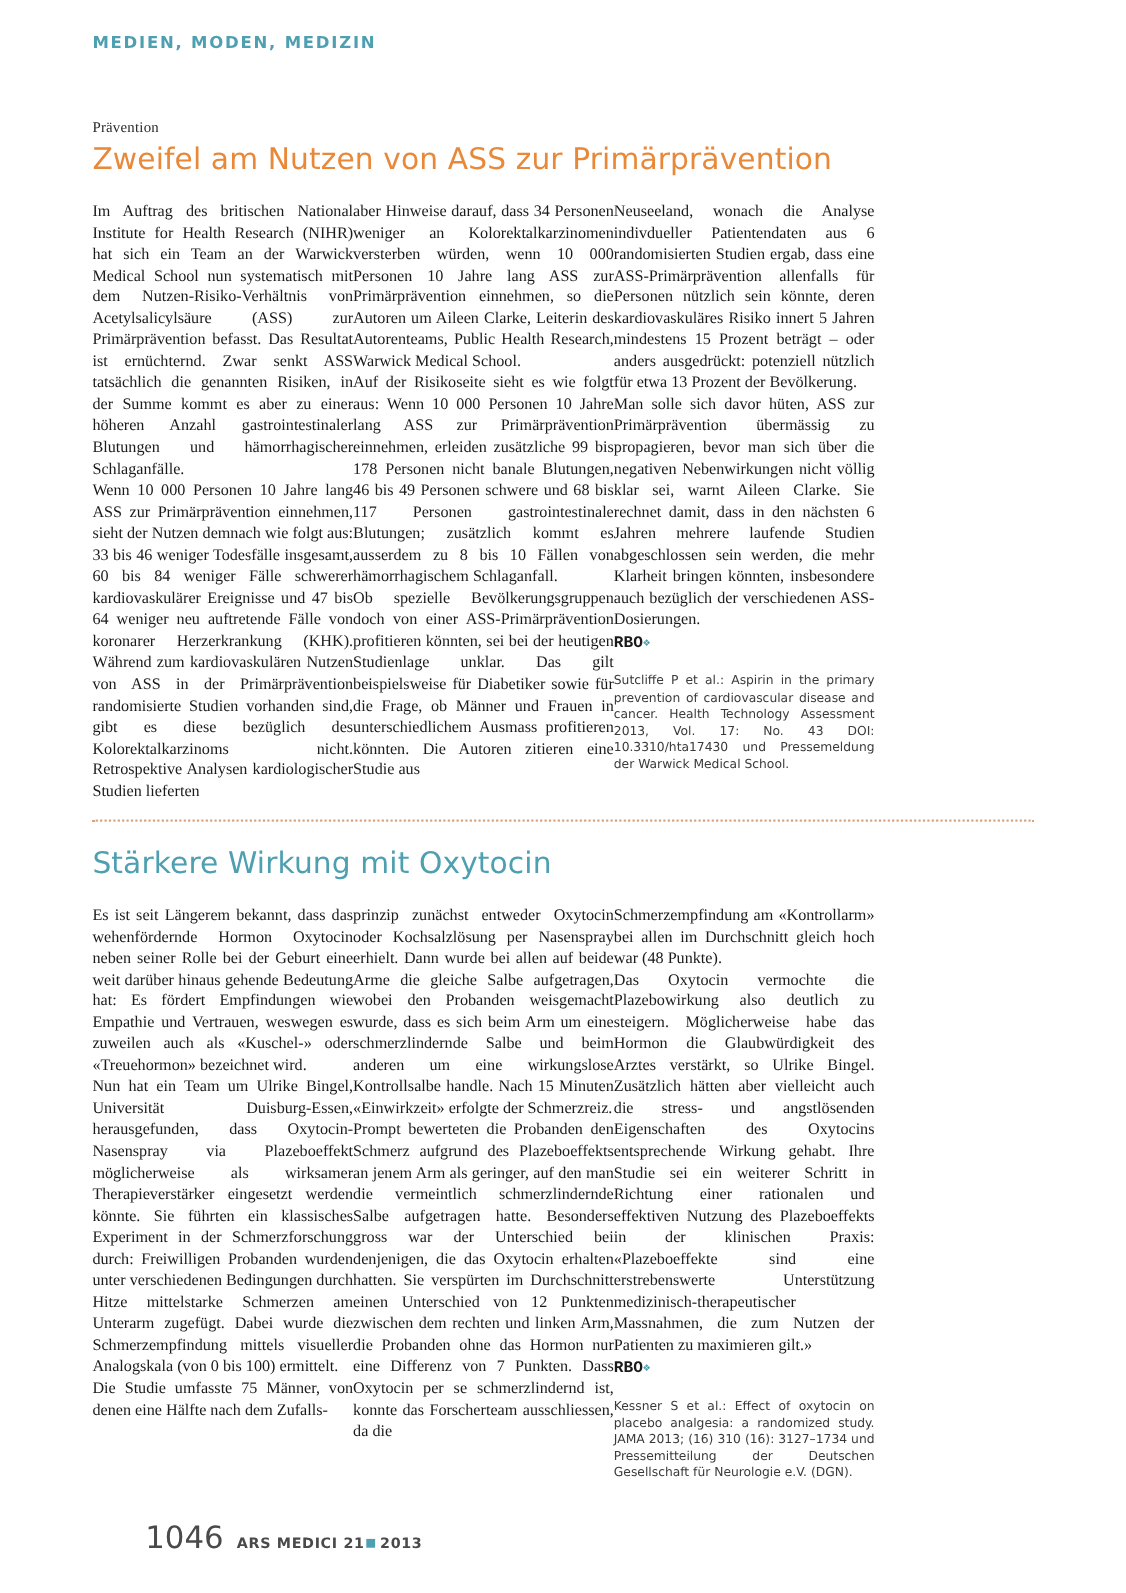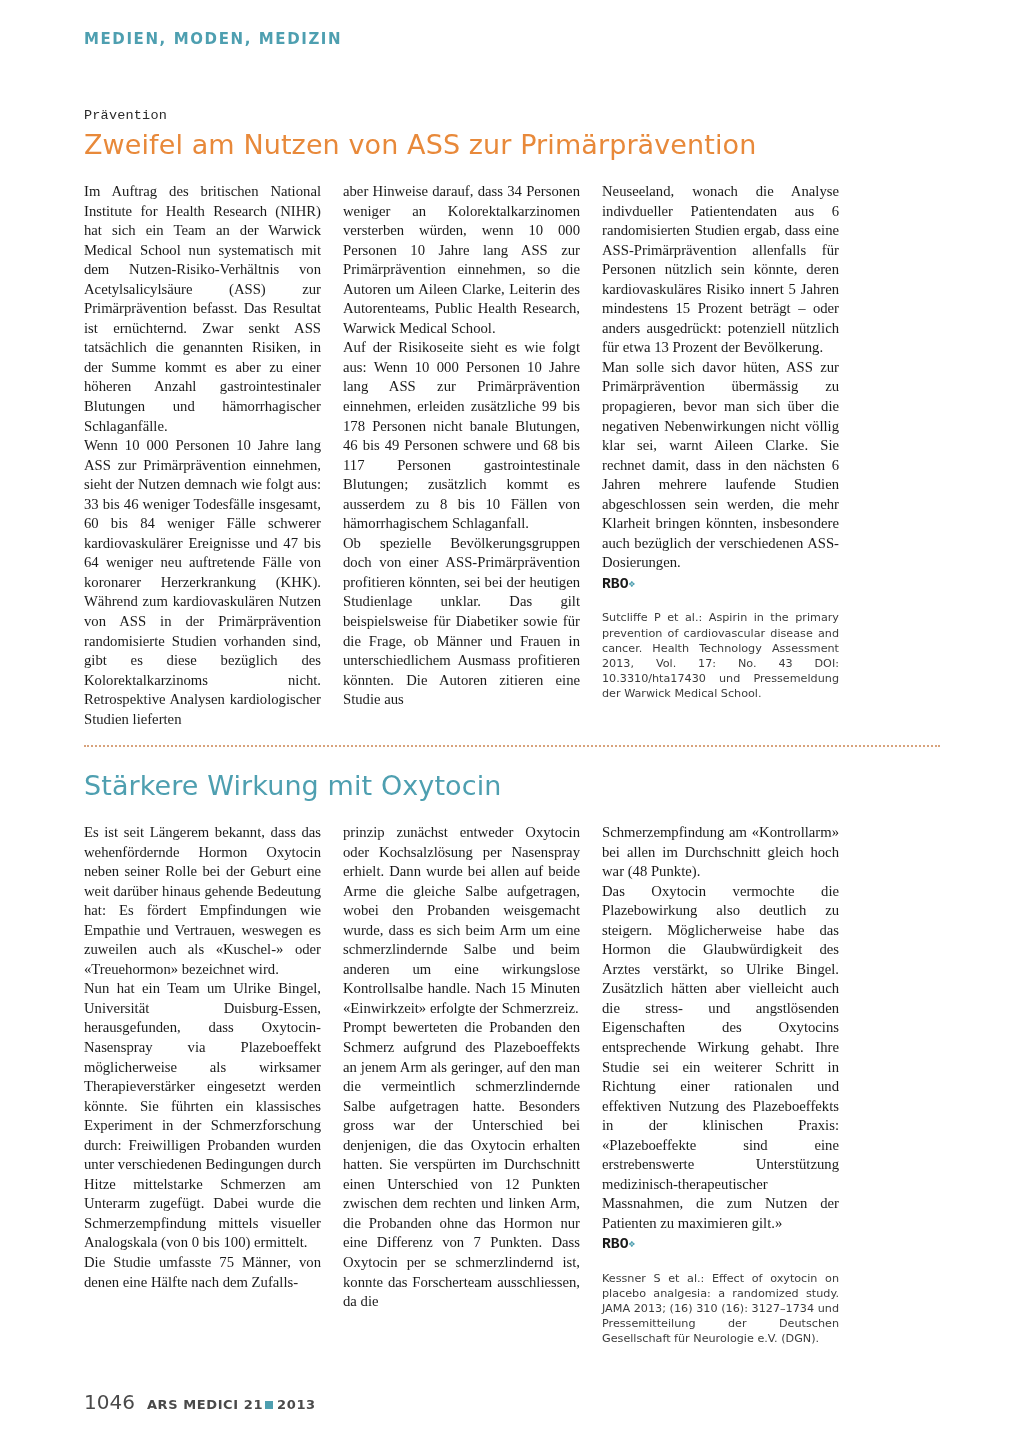--- a/index.html
+++ b/index.html
@@ -33,39 +33,38 @@
   }
   .article {
     position: absolute;
     left: 84px;
     width: 856px;
   }
   #article-1 { top: 108px; }
   #article-2 { top: 770px; }
 
   .kicker {
-    font-family: Liberation Mono, monospace;
+    font-family: Liberation Serif, serif;
     font-size: 13.5px;
     color: #2a2a2a;
     margin: 0 0 6px 0;
     letter-spacing: 0.2px;
   }
   .headline {
     font-family: "DejaVu Sans", sans-serif;
     font-size: 27px;
     font-weight: normal;
     color: #e8893a;
     margin: 0 0 22px 0;
     letter-spacing: 0.1px;
   }
   .headline.teal { color: #4e9fb0; }
 
   .columns {
     display: flex;
-    gap: 22px;
   }
   .col {
     width: 237px;
     flex: 0 0 237px;
   }
   .col p {
     margin: 0;
     font-size: 14.7px;
     line-height: 1.33;
     text-align: justify;
@@ -105,22 +104,23 @@
   .footer {
     position: absolute;
     left: 84px;
     bottom: 34px;
     display: flex;
     align-items: baseline;
     gap: 12px;
   }
   .folio {
     font-family: "DejaVu Sans", sans-serif;
-    font-size: 20px;
+    font-size: 28px;
     color: #4a4a4a;
+    margin-left: 48px;
   }
   .footer-text {
     font-family: "DejaVu Sans", sans-serif;
     font-size: 13px;
     font-weight: bold;
     letter-spacing: 0.6px;
     color: #4a4a4a;
   }
   .sq {
     display: inline-block;

